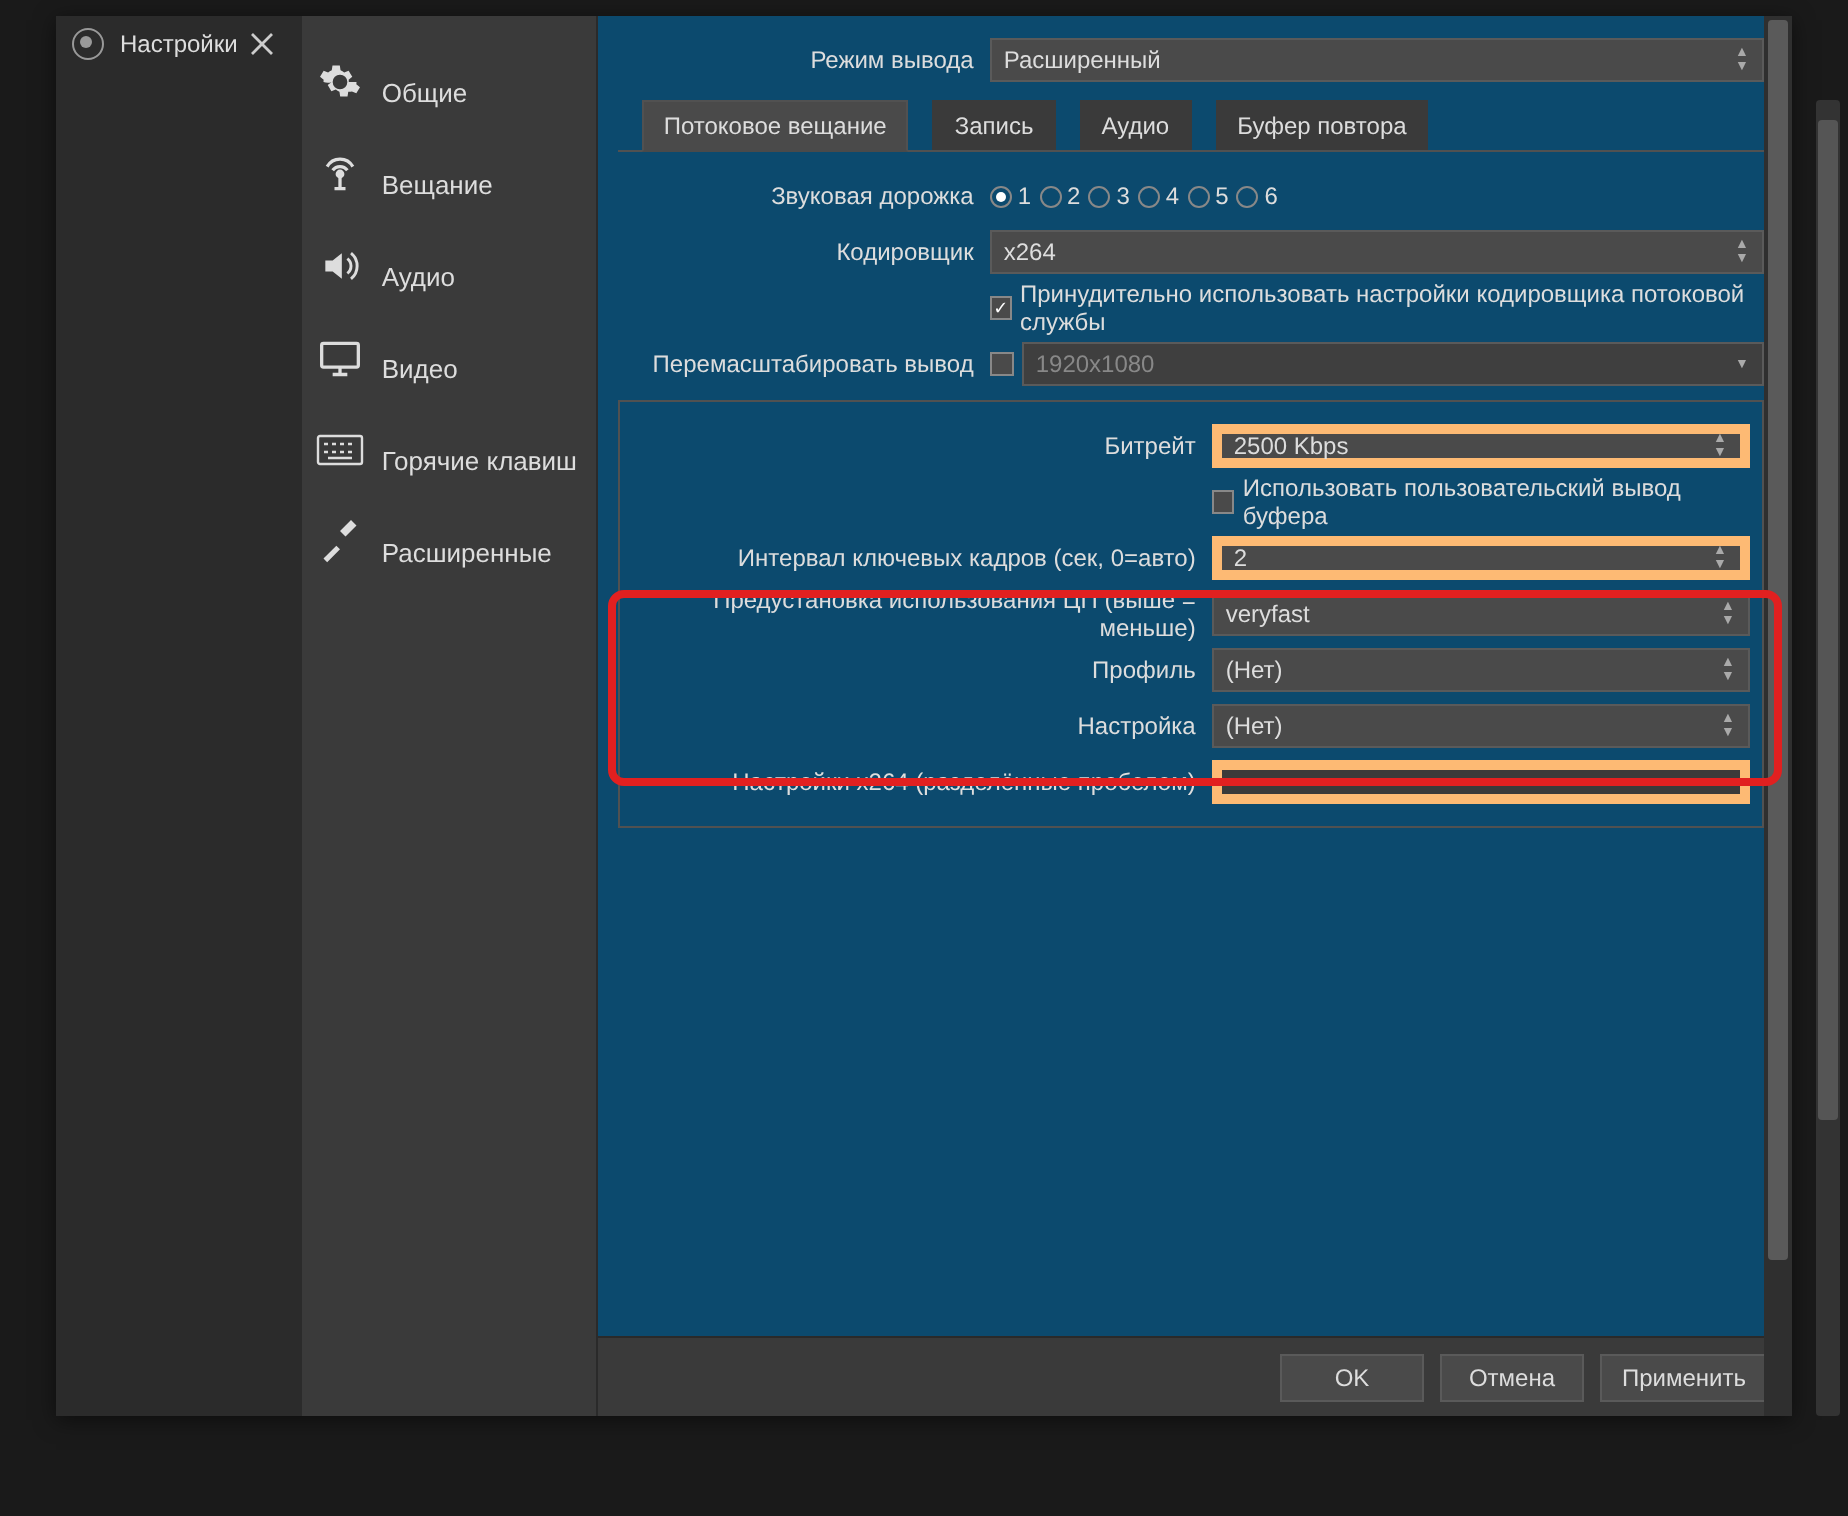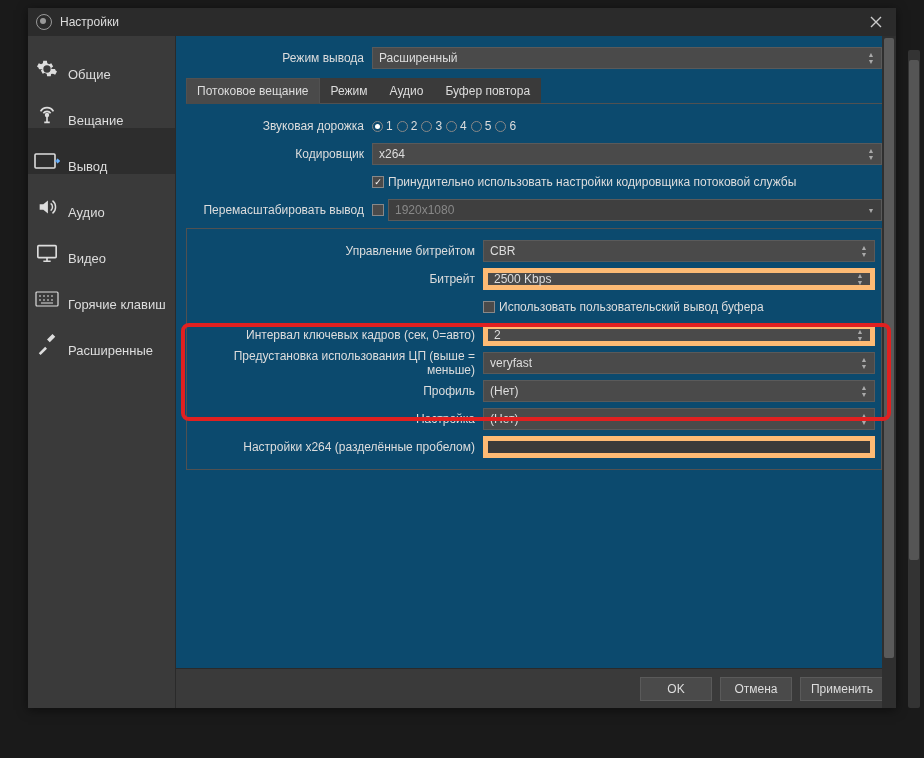--- a/index.html
+++ b/index.html
@@ -1,38 +1,38 @@
 <!DOCTYPE html>
 <html><head>
 <meta charset="utf-8">
 <style>
 * { box-sizing: border-box; margin: 0; padding: 0; font-family: "Segoe UI", Tahoma, sans-serif; }
 body { background: #1a1a1a; width: 924px; height: 758px; overflow: hidden; position: relative; }
-.window { position: absolute; left: 28px; top: 8px; width: 868px; height: 700px; background: #2b2b2b; display: flex; flex-direction: column; box-shadow: 0 2px 10px rgba(0,0,0,0.5); }
+.window { position: absolute; left: 28px; top: 8px; width: 868px; height: 700px; background: #2b2b2b; display: flex; flex-direction: row; box-shadow: 0 2px 10px rgba(0,0,0,0.5); }
 .titlebar { height: 28px; background: #2b2b2b; display: flex; align-items: center; padding: 0 8px; color: #ddd; font-size: 12px; }
 .titlebar .app-icon { width: 16px; height: 16px; border-radius: 50%; border: 1.5px solid #999; margin-right: 8px; position: relative; }
 .titlebar .app-icon::after { content: ""; position: absolute; width: 6px; height: 6px; border-radius: 50%; background: #999; left: 3px; top: 3px; }
 .titlebar .close { margin-left: auto; width: 24px; height: 24px; display: flex; align-items: center; justify-content: center; cursor: pointer; color: #ccc; font-size: 14px; }
 .body { flex: 1; display: flex; background: #3a3a3a; overflow: hidden; }
 .sidebar { width: 148px; background: #3a3a3a; border-right: 1px solid #2a2a2a; }
 .side-item { height: 46px; display: flex; align-items: flex-end; padding: 0 6px; color: #ddd; font-size: 13px; cursor: pointer; gap: 8px; }
 .side-item.selected { background: #2d2d2d; }
 .side-item .ico { width: 26px; height: 26px; display: flex; align-items: center; justify-content: center; color: #ddd; }
 .content { flex: 1; display: flex; flex-direction: column; position: relative; background: #0c4a6e; }
 .content-inner { flex: 1; padding: 10px 14px 0 10px; overflow: hidden; position: relative; }
 .form-row { display: flex; align-items: center; height: 24px; margin-bottom: 4px; font-size: 12px; color: #ddd; }
 .form-row .lbl { width: 186px; text-align: right; padding-right: 8px; }
 .form-row .ctrl { flex: 1; display: flex; align-items: center; gap: 4px; }
 .combo { flex: 1; height: 22px; background: #4a4a4a; border: 1px solid #5a5a5a; display: flex; align-items: center; padding: 0 6px; color: #ddd; font-size: 12px; position: relative; }
 .combo .arrows { position: absolute; right: 2px; top: 0; bottom: 0; width: 16px; display: flex; flex-direction: column; justify-content: center; align-items: center; color: #aaa; font-size: 7px; line-height: 7px; }
 .combo.disabled { background: #3f3f3f; color: #888; }
 .spin { flex: 1; height: 22px; background: #4a4a4a; border: 5px solid #fdba74; display: flex; align-items: center; padding: 0 6px; color: #ddd; font-size: 12px; position: relative; }
 .spin .arrows { position: absolute; right: 2px; top: 0; bottom: 0; width: 16px; display: flex; flex-direction: column; justify-content: center; align-items: center; color: #aaa; font-size: 7px; line-height: 7px; }
 .tabs { display: flex; gap: 0; margin: 8px 0 10px 0; border-bottom: 1px solid #515151; }
-.tab { padding: 5px 10px; font-size: 12px; color: #ddd; background: #3a3a3a; cursor: pointer; border: 1px solid transparent; border-bottom: none; }
+.tab { padding: 5px 10px; font-size: 12px; color: #ddd; background: #3a3a3a; cursor: pointer; border: 1px solid transparent; border-bottom: none; margin-left: 12px; }
 .tab.active { background: #4a4a4a; border: 1px solid #515151; border-bottom: 1px solid #4a4a4a; margin-bottom: -1px; }
 .radios { display: flex; gap: 10px; align-items: center; }
 .radio { display: flex; align-items: center; gap: 3px; font-size: 12px; color: #ddd; }
 .radio-dot { width: 11px; height: 11px; border-radius: 50%; border: 1px solid #888; display: inline-block; position: relative; }
 .radio.sel .radio-dot::after { content: ""; position: absolute; width: 5px; height: 5px; background: #fff; border-radius: 50%; left: 2px; top: 2px; }
 .chk { width: 12px; height: 12px; border: 1px solid #888; display: inline-flex; align-items: center; justify-content: center; background: #4a4a4a; font-size: 9px; color: #fff; }
 .chk.checked::after { content: "✓"; }
 .section-box { border: 1px solid #515151; margin-top: 6px; padding: 10px 6px 6px 6px; position: relative; }
 .section-box .form-row .lbl { width: 290px; }
 .highlight-box { position: absolute; border: 4px solid #e12020; border-radius: 8px; pointer-events: none; z-index: 50; }
@@ -71,29 +71,20 @@
       <div class="side-item">
         <span class="ico">
             <svg width="22" height="22" viewBox="0 0 24 24" fill="none" stroke="#ddd" stroke-width="1.8">
               <path d="M5 8a8 8 0 0114 0M8 10a5 5 0 018 0"></path>
               <circle cx="12" cy="12" r="1.5" fill="#ddd"></circle>
               <path d="M12 13v7M9 20h6"></path>
             </svg>
           </span>
         <span>Вещание</span>
       </div>
-      <div class="side-item selected">
-        <span class="ico">
-            <svg width="26" height="20" viewBox="0 0 26 20" fill="none" stroke="#ddd" stroke-width="1.6">
-              <rect x="1" y="3" width="20" height="14" rx="1"></rect>
-              <path d="M21 10h4m-2-2l2 2-2 2" stroke="#6bb3ff"></path>
-            </svg>
-          </span>
-        <span>Вывод</span>
-      </div>
       <div class="side-item">
         <span class="ico">
             <svg width="22" height="22" viewBox="0 0 24 24" fill="#ddd">
               <path d="M4 9v6h4l5 4V5L8 9H4z"></path>
               <path d="M16 8a5 5 0 010 8M18 5a9 9 0 010 14" fill="none" stroke="#ddd" stroke-width="1.6"></path>
             </svg>
           </span>
         <span>Аудио</span>
       </div>
       <div class="side-item">
@@ -132,21 +123,21 @@
           <div class="ctrl">
             <div class="combo">
               <span>Расширенный</span>
               <span class="arrows">▲<br>▼</span>
             </div>
           </div>
         </div>
 
         <div class="tabs">
           <div class="tab active">Потоковое вещание</div>
-          <div class="tab">Режим</div>
+          <div class="tab">Запись</div>
           <div class="tab">Аудио</div>
           <div class="tab">Буфер повтора</div>
         </div>
 
         <div class="form-row">
           <div class="lbl">Звуковая дорожка</div>
           <div class="ctrl radios">
             <span class="radio sel">
                 <span class="radio-dot"></span>
                 <span>1</span>
@@ -198,29 +189,20 @@
             <span class="chk"></span>
             <div class="combo disabled">
               <span>1920x1080</span>
               <span class="arrows">▼</span>
             </div>
           </div>
         </div>
 
         <div class="section-box" style="position:relative;">
 
-          <div class="form-row">
-            <div class="lbl">Управление битрейтом</div>
-            <div class="ctrl">
-                <div class="combo">
-                  <span>CBR</span>
-                  <span class="arrows">▲<br>▼</span>
-                </div>
-              </div>
-          </div>
 
           <div class="form-row">
             <div class="lbl">Битрейт</div>
             <div class="ctrl">
                 <div class="spin">
                   <span>2500 Kbps</span>
                   <span class="arrows">▲<br>▼</span>
                 </div>
               </div>
           </div>

